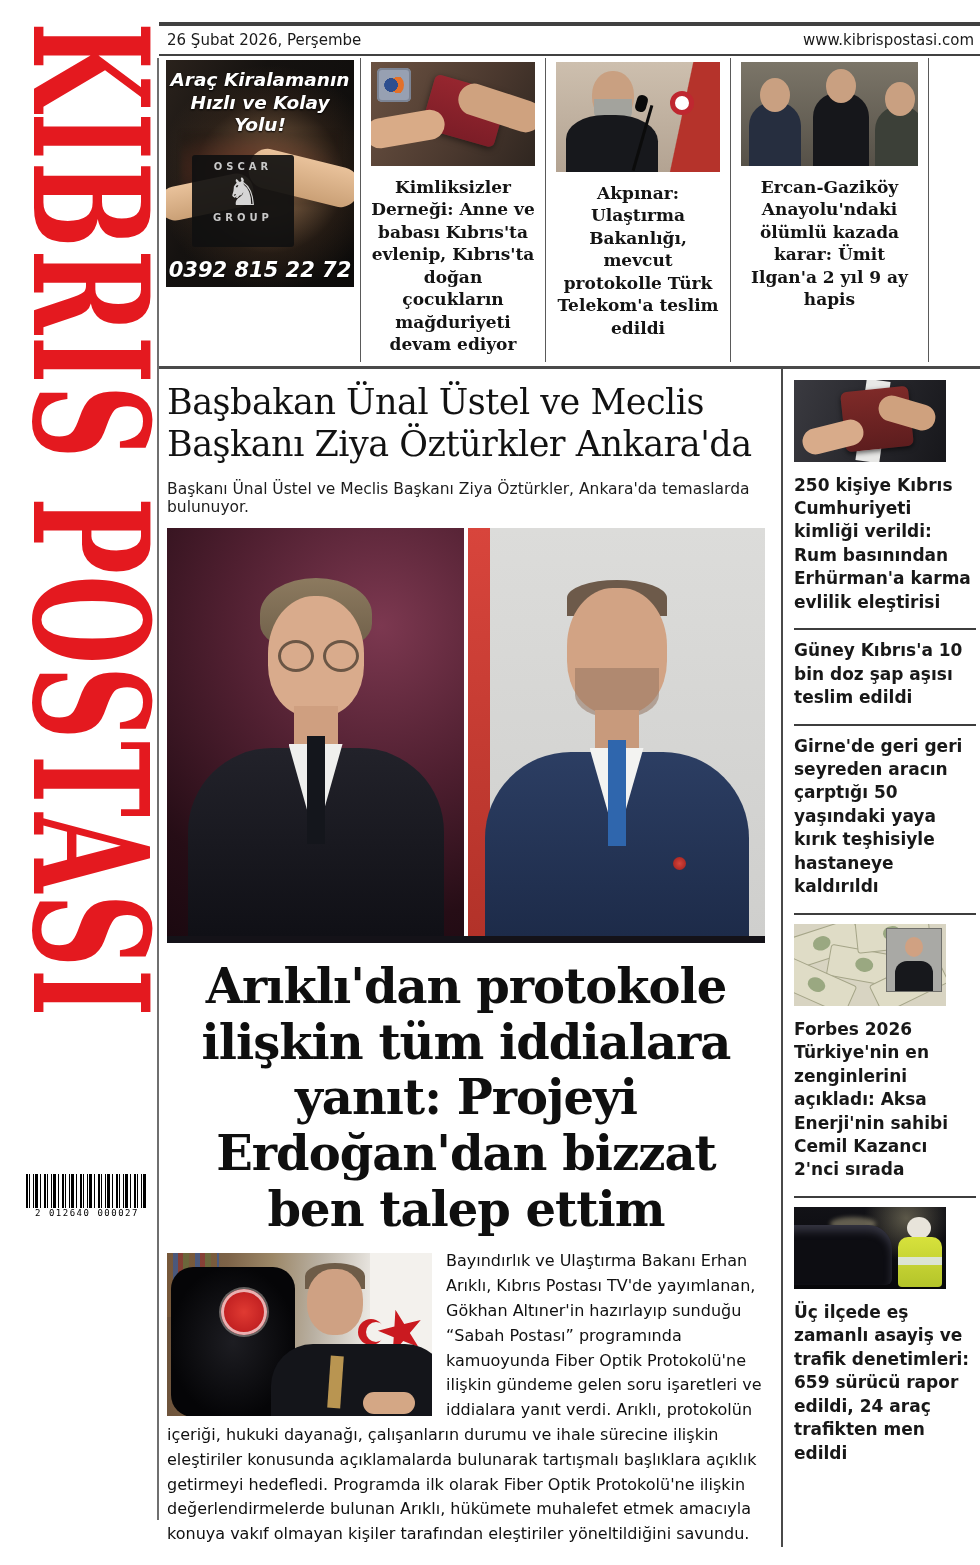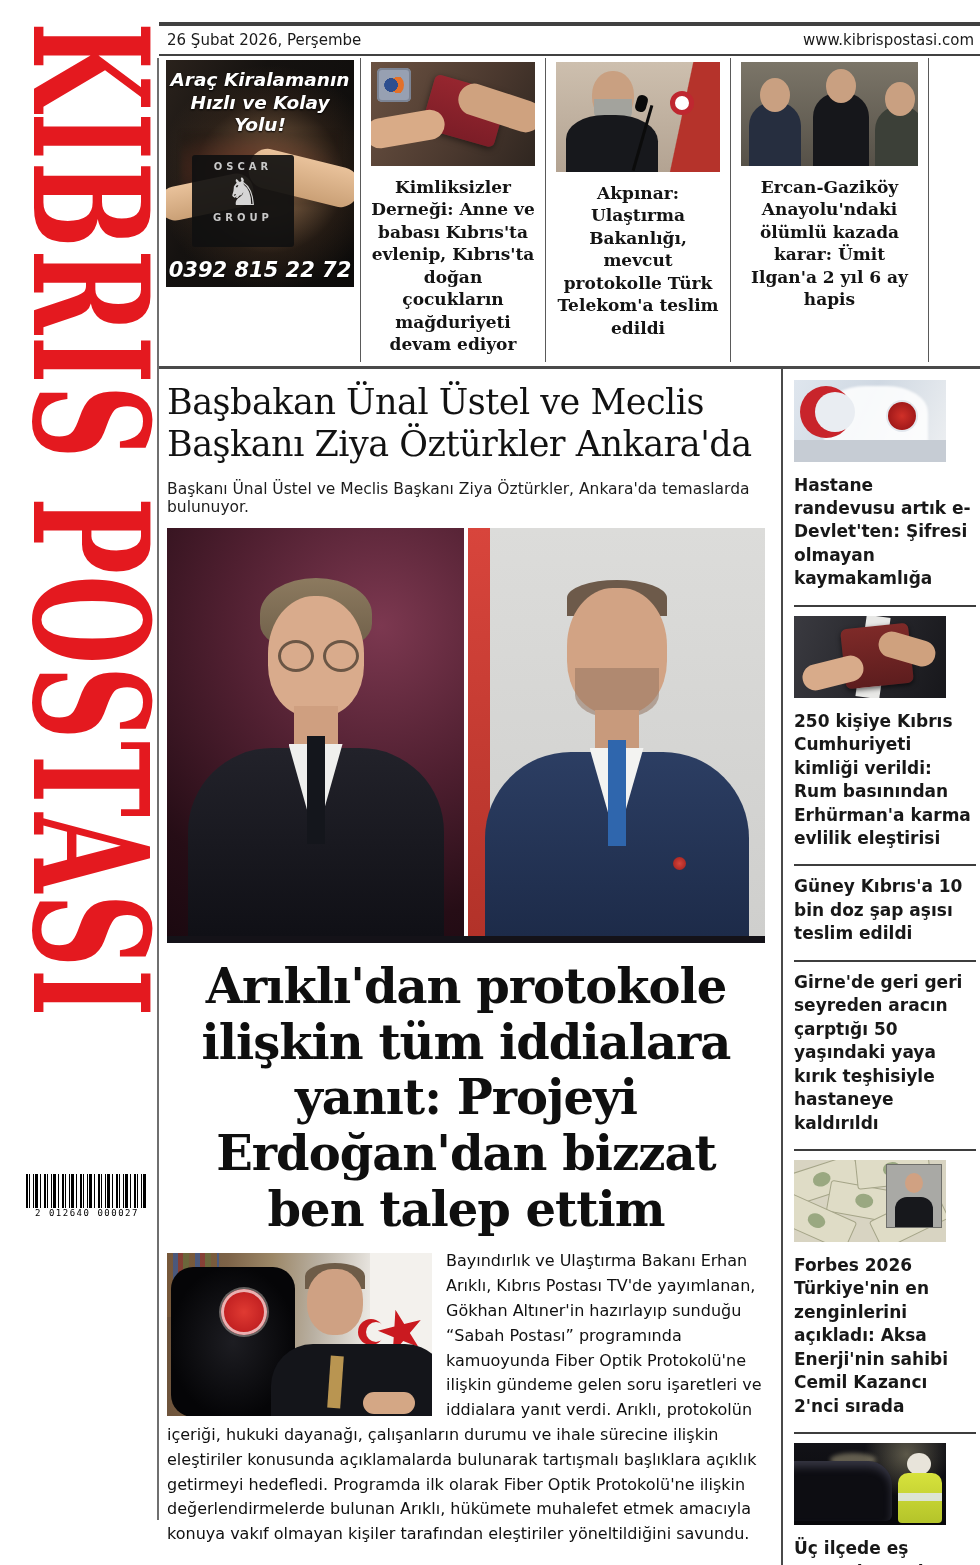--- a/index.html
+++ b/index.html
@@ -255,21 +255,21 @@
         </div>
         <div class="strip-headline">Akpınar: Ulaştırma Bakanlığı, mevcut protokolle Türk Telekom'a teslim edildi</div>
       </div>
 
       <div class="cell">
         <div class="thumb t-court">
           <div class="sil police" style="left:8px;width:52px;height:62%;"></div>
           <div class="sil" style="left:72px;width:56px;height:70%;"></div>
           <div class="sil grey" style="left:134px;width:50px;height:58%;"></div>
         </div>
-        <div class="strip-headline">Ercan-Gaziköy Anayolu'ndaki ölümlü kazada karar: Ümit Ilgan'a 2 yıl 6 ay hapis</div>
+        <div class="strip-headline">Ercan-Gaziköy Anayolu'ndaki ölümlü kazada karar: Ümit Ilgan'a 2 yıl 9 ay hapis</div>
       </div>
     </section>
 
     <div class="rule2"></div>
 
     <div class="main-wrap">
 
       <main class="mainc">
 
         <h1 class="lead-headline"><span>Başbakan Ünal Üstel ve Meclis</span><br>
@@ -316,29 +316,20 @@
             <div class="suitM"></div>
             <div class="tieM"></div>
             <div class="handM"></div>
           </div>
           <p style="margin:0;">Bayındırlık ve Ulaştırma Bakanı Erhan Arıklı, Kıbrıs Postası TV'de yayımlanan, Gökhan Altıner'in hazırlayıp sunduğu “Sabah Postası” programında kamuoyunda Fiber Optik Protokolü'ne ilişkin gündeme gelen soru işaretleri ve iddialara yanıt verdi. Arıklı, protokolün içeriği, hukuki dayanağı, çalışanların durumu ve ihale sürecine ilişkin eleştiriler konusunda açıklamalarda bulunarak tartışmalı başlıklara açıklık getirmeyi hedefledi. Programda ilk olarak Fiber Optik Protokolü'ne ilişkin değerlendirmelerde bulunan Arıklı, hükümete muhalefet etmek amacıyla konuya vakıf olmayan kişiler tarafından eleştiriler yöneltildiğini savundu.</p>
         </div>
       </main>
 
       <aside class="sidebar">
 
-        <div class="sb-story">
-          <div class="sb-img sb1">
-            <div class="docSb"></div>
-            <div class="deskSb"></div>
-            <div class="cresSb"></div>
-            <div class="badgeSb"></div>
-          </div>
-          <div class="sb-headline">Hastane randevusu artık e-Devlet'ten: Şifresi olmayan kaymakamlığa</div>
-        </div>
 
         <div class="sb-story">
           <div class="sb-img sb2">
             <div class="shirt2"></div>
             <div class="pass2"></div>
             <div class="hand2a"></div>
             <div class="hand2b"></div>
           </div>
           <div class="sb-headline">250 kişiye Kıbrıs Cumhuriyeti kimliği verildi: Rum basınından Erhürman'a karma evlilik eleştirisi</div>
         </div>

